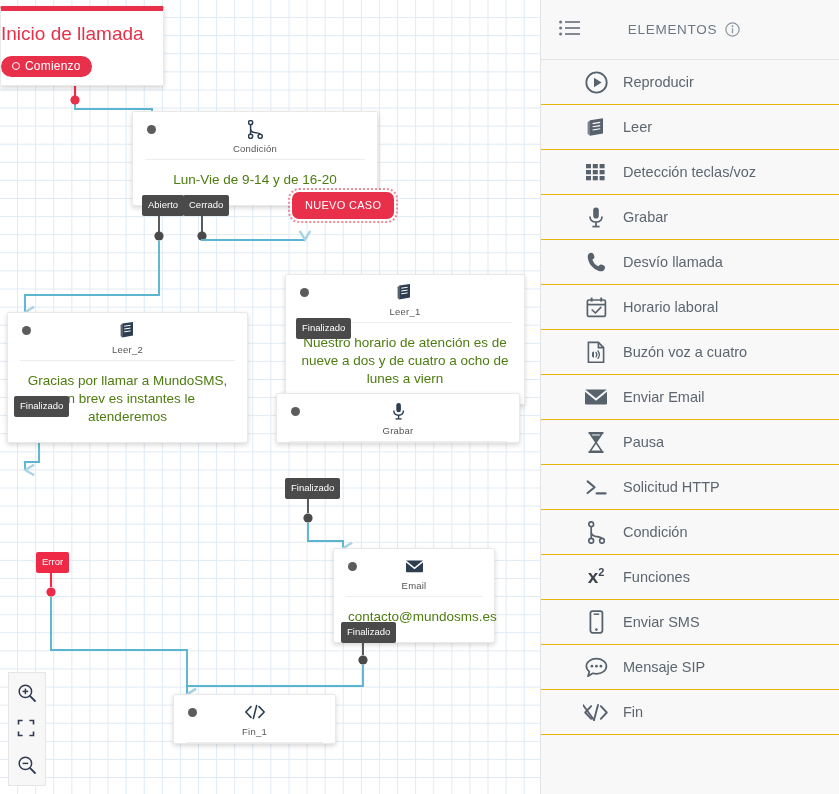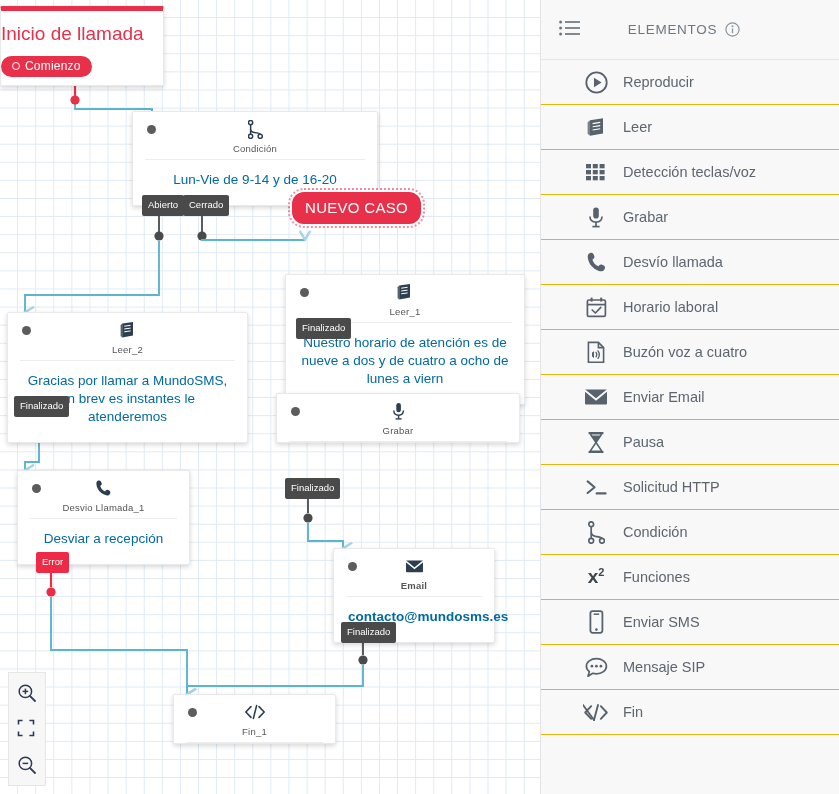--- a/index.html
+++ b/index.html
@@ -38,21 +38,21 @@
   .node-icon {
     display: block; margin: 0 auto 1px; height: 22px; line-height: 22px;
     font-size: 19px; color: #2c3e50;
   }
   .node-title {
     display: block; font-size: 9.5px; color: #555; letter-spacing: .2px;
   }
   .node-divider { height: 1px; background: #ededed; margin: 0 12px; }
   .node-body {
     padding: 11px 14px 16px; text-align: center;
-    font-size: 13.5px; color: #0369a1; line-height: 1.33;
+    font-size: 13.5px; color: #4d7c0f; line-height: 1.33;
   }
   .in-dot {
     position: absolute; left: 14px; top: 13px;
     width: 9px; height: 9px; border-radius: 50%; background: #5c5c5c;
   }
 
   
   #node-start {
     left: 0; top: 6px; width: 164px;
     border-top: 5px solid #e8304a;
@@ -77,22 +77,22 @@
     background: #4a4a4a; color: #ffffff;
     font-size: 9.5px; line-height: 1;
     padding: 5px 6px 6px; border-radius: 2px;
     white-space: nowrap;
   }
   .port.error { background: #ef2a46; }
 
   .newcase {
     position: absolute; z-index: 9;
     background: #e8304a; color: #fff;
-    font-size: 15px; letter-spacing: .3px;
-    padding: 6px 12px 7px; border-radius: 12px;
+    font-size: 11px; letter-spacing: .3px;
+    padding: 6px 12px 7px; border-radius: 7px;
     border: 1.5px dotted #e8304a; outline: 2px dotted rgba(232,48,74,.55);
     outline-offset: 2px;
     box-shadow: 0 0 0 2px #fff;
   }
 
   
   #zoom-controls {
     position: absolute; left: 8px; bottom: 8px; width: 38px;
     background: #f7f7f7; border: 1px solid #e6e6e6;
     display: flex; flex-direction: column; align-items: center;
@@ -257,36 +257,23 @@
               <line x1="6.6" y1="13.2" x2="6.6" y2="16.4" stroke="#2c3e50" stroke-width="1.4"></line>
               <line x1="3.6" y1="16.9" x2="9.6" y2="16.9" stroke="#2c3e50" stroke-width="1.4"></line>
             </svg>
         </span>
         <span class="node-title">Grabar</span>
       </div>
       <div class="node-divider"></div>
     </div>
     <div class="port" style="left:285px; top:478px;">Finalizado</div>
 
-    <div class="node" style="left:17px; top:470px; width:173px;">
-      <span class="in-dot"></span>
-      <div class="node-head">
-        <span class="node-icon">
-          <svg width="17" height="18" viewBox="0 0 17 18">
-              <path d="M3.4,1.6 C5.3,1.1 6,2.2 6.6,3.9 C7.2,5.6 6.2,6.1 5.2,6.8 C5.9,9.5 7.6,11.4 10.1,12.4 C10.9,11.4 11.4,10.4 13.1,11.1 C14.8,11.8 15.8,12.5 15.2,14.4 C14.6,16.2 12.5,16.9 10.4,16.1 C5.6,14.4 2.3,10.6 1.5,6 C1.1,3.8 1.6,2 3.4,1.6 Z" fill="#2c3e50"></path>
-            </svg>
-        </span>
-        <span class="node-title">Desvio Llamada_1</span>
-      </div>
-      <div class="node-divider"></div>
-      <div class="node-body">Desviar a recepción</div>
-    </div>
     <div class="port error" style="left:36px; top:552px;">Error</div>
 
-    <div class="node" style="left:333px; top:548px; width:162px;font-weight:bold;">
+    <div class="node" style="left:333px; top:548px; width:162px;">
       <span class="in-dot"></span>
       <div class="node-head">
         <span class="node-icon">
           <svg width="19" height="15" viewBox="0 0 19 15">
               <rect x="1" y="1.6" width="17" height="11.6" rx="1" fill="#2c3e50"></rect>
               <path d="M1,2.4 L9.5,9.4 L18,2.4" fill="none" stroke="#ffffff" stroke-width="1.5"></path>
             </svg>
         </span>
         <span class="node-title">Email</span>
       </div>

